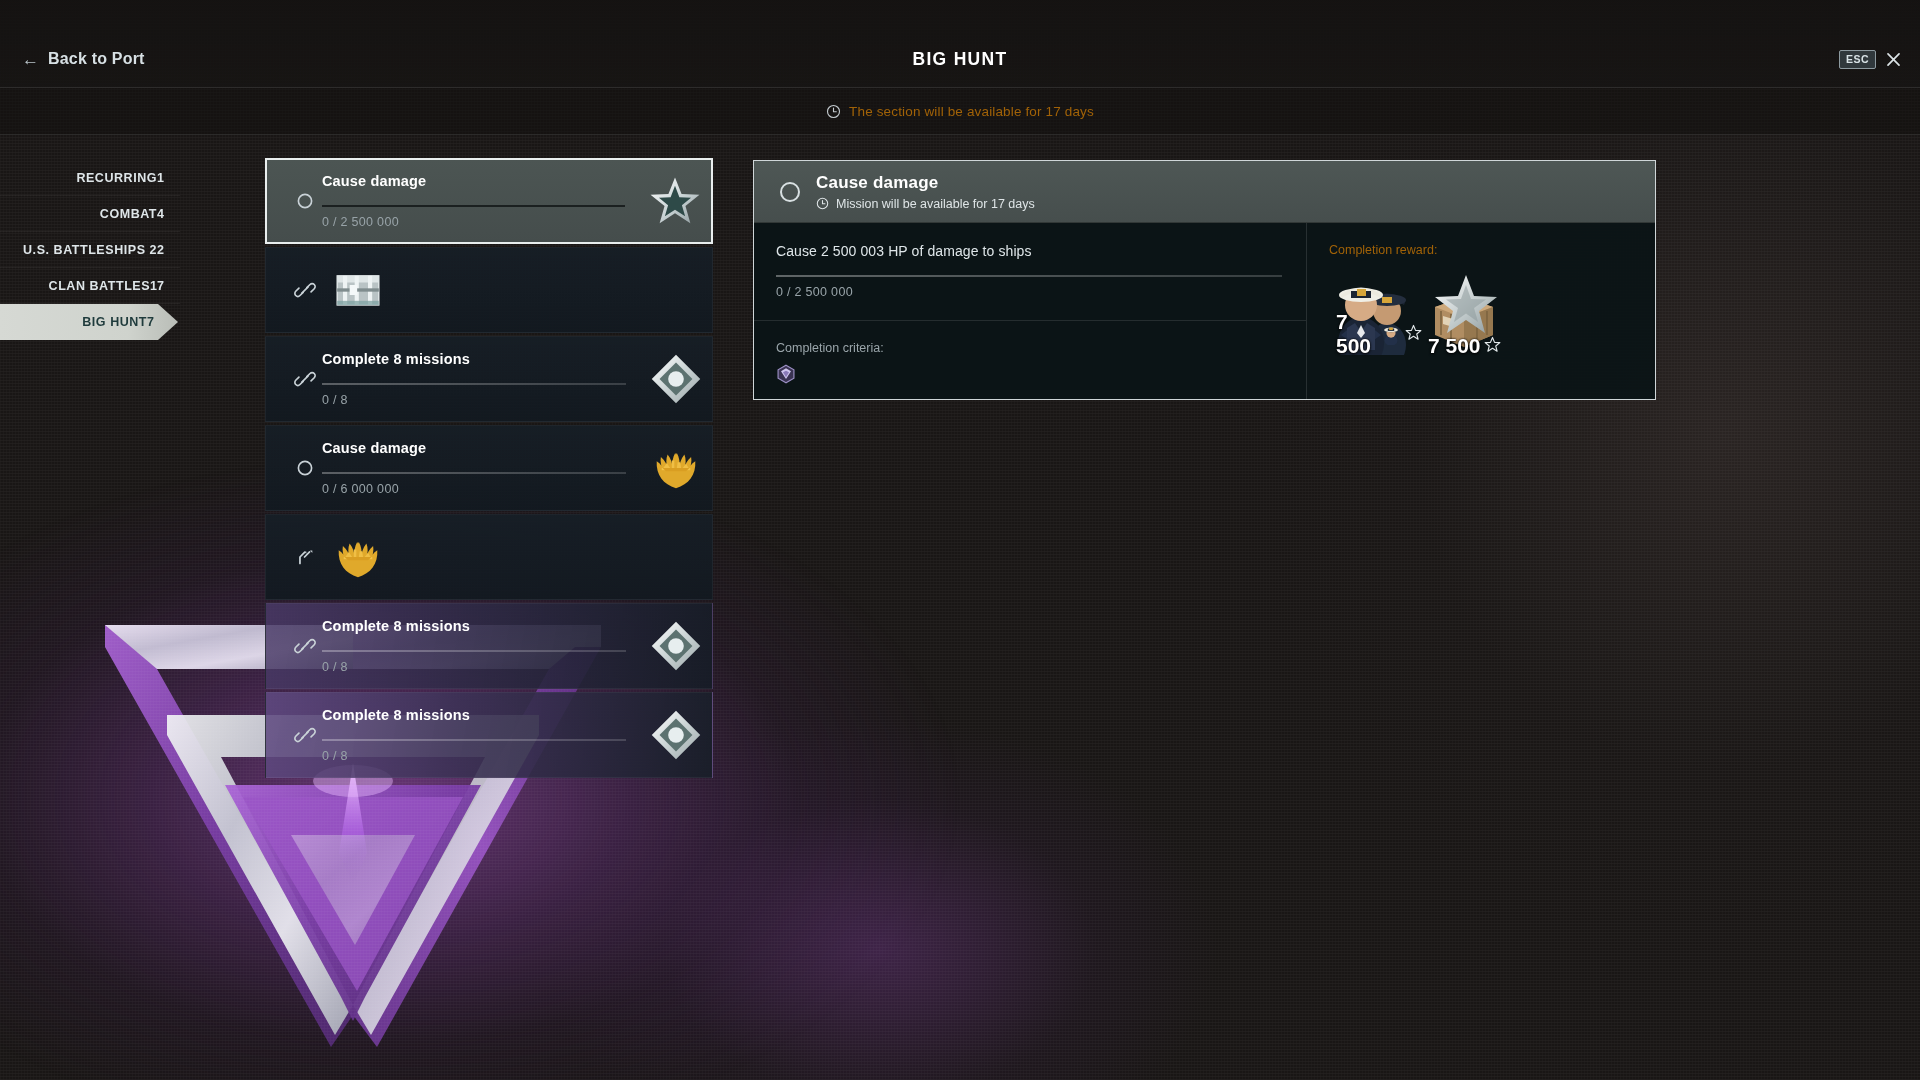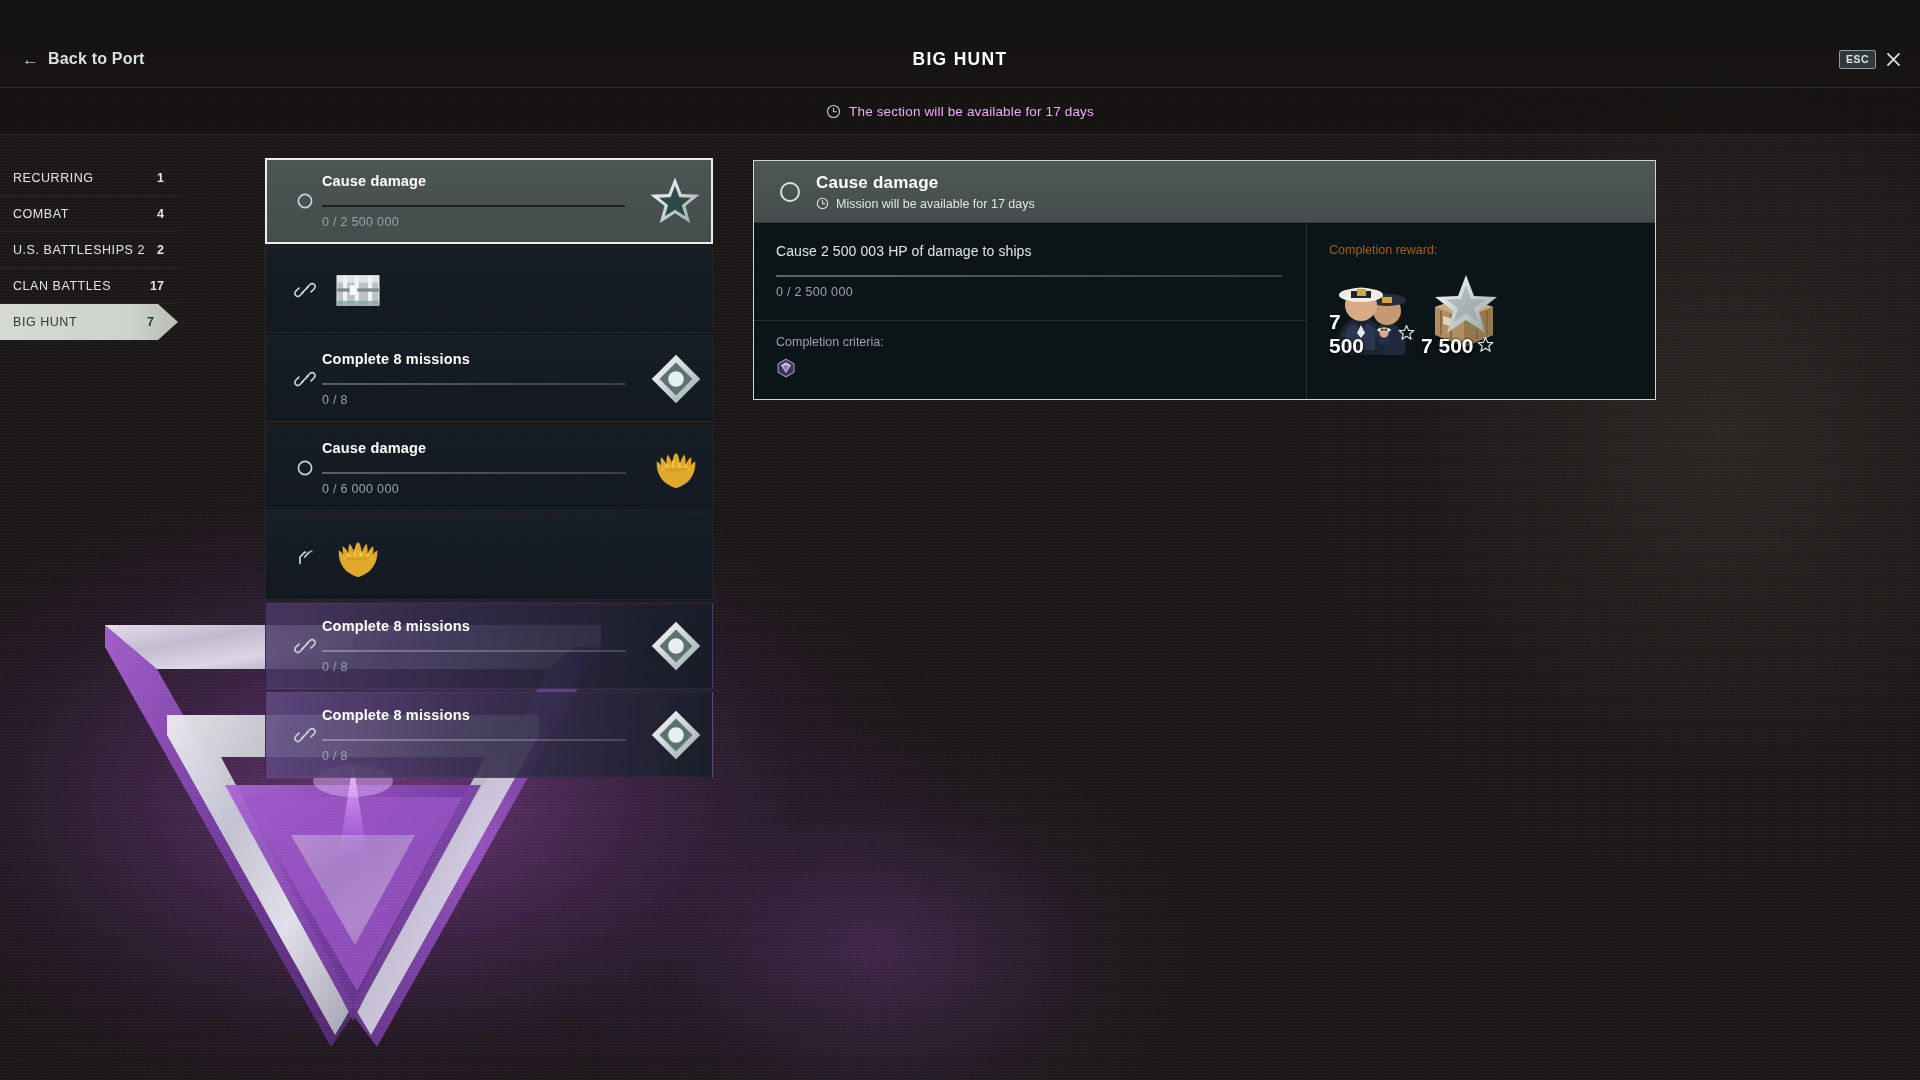--- a/index.html
+++ b/index.html
@@ -66,32 +66,32 @@
   }
   #close-icon{width:17px;height:17px;cursor:pointer;display:block;}
 
   
   #subheader{
     position:absolute; left:0; top:88px; width:100%; height:47px;
     border-bottom:1px solid rgba(255,255,255,.085);
     display:flex; align-items:center; justify-content:center; gap:8px;
     background:rgba(18,16,15,.55);
   }
-  #subheader .txt{font-size:13.5px; color:#f0abfc; letter-spacing:.15px;}
+  #subheader .txt{font-size:13.5px; color:#a16207; letter-spacing:.15px;}
 
   
   #sidebar{position:absolute; left:0; top:160px; width:180px;}
   .side-item{
     position:relative; height:36px; display:flex; align-items:center;
     padding:0 0 0 13px; cursor:pointer;
     border-bottom:1px solid rgba(255,255,255,.055);
   }
   .side-item .s-label{
-    font-size:12.5px; font-weight:normal; letter-spacing:.55px; color:#dfe6e9;
-    text-transform:uppercase; flex:1;
+    font-size:12.5px; font-weight:bold; letter-spacing:.55px; color:#dfe6e9;
+    text-transform:uppercase; flex:1;text-align:right;
   }
   .side-item .s-count{
     font-size:12.5px; font-weight:bold; color:#dfe6e9; padding-right:16px;
   }
   .side-item.active{ border-bottom-color:transparent; }
   .side-item.active .side-bgshape{
     position:absolute; left:0; top:0; width:178px; height:36px;
     background:linear-gradient(90deg,#d6d9d4 0%, #cfd3cd 72%, #b9bdb7 100%);
     clip-path:polygon(0 0, 158px 0, 178px 18px, 158px 36px, 0 36px);
   }
@@ -162,28 +162,28 @@
   #detail-left .d-desc{font-size:14px;color:#dfe6e9;letter-spacing:.1px;}
   #detail-left .d-bar{
     margin-top:16px;height:2px;width:100%;
     background:linear-gradient(90deg, rgba(255,255,255,.35), rgba(255,255,255,.18));
   }
   #detail-left .d-prog{margin-top:8px;font-size:12.5px;color:#99a4a9;letter-spacing:.3px;}
   #detail-left .d-sep{
     margin-top:21px; height:1px; width:calc(100% + 46px); margin-left:-22px;
     background:rgba(255,255,255,.11);
   }
-  #detail-left .d-crit-lbl{margin-top:14px;font-size:12.5px;color:#9aa5aa;}
+  #detail-left .d-crit-lbl{margin-top:20px;font-size:12.5px;color:#9aa5aa;}
   #detail-left .d-crit-row{margin-top:9px;display:flex;gap:8px;}
   #detail-right{width:348px; padding:20px 0 0 22px;}
   #detail-right .r-lbl{font-size:12.5px;color:#a16207;}
   #reward-row{margin-top:12px;display:flex;gap:6px;align-items:flex-end;}
   .reward-item{position:relative;width:86px;height:86px;}
   .reward-item .r-amt{
-    position:absolute; left:0; bottom:-3px; width:100%;
+    position:absolute; left:7px; bottom:-3px; width:100%;
     display:flex; align-items:center; gap:3px;
     font-size:21px; font-weight:bold; color:#fff;
     text-shadow:0 1px 3px rgba(0,0,0,.95), 0 0 2px rgba(0,0,0,.9);
   }
   .reward-item .r-amt .star{font-size:15px;color:#e4eaec;}
 </style>
 </head>
 <body>
 
 <div id="bg-root">

